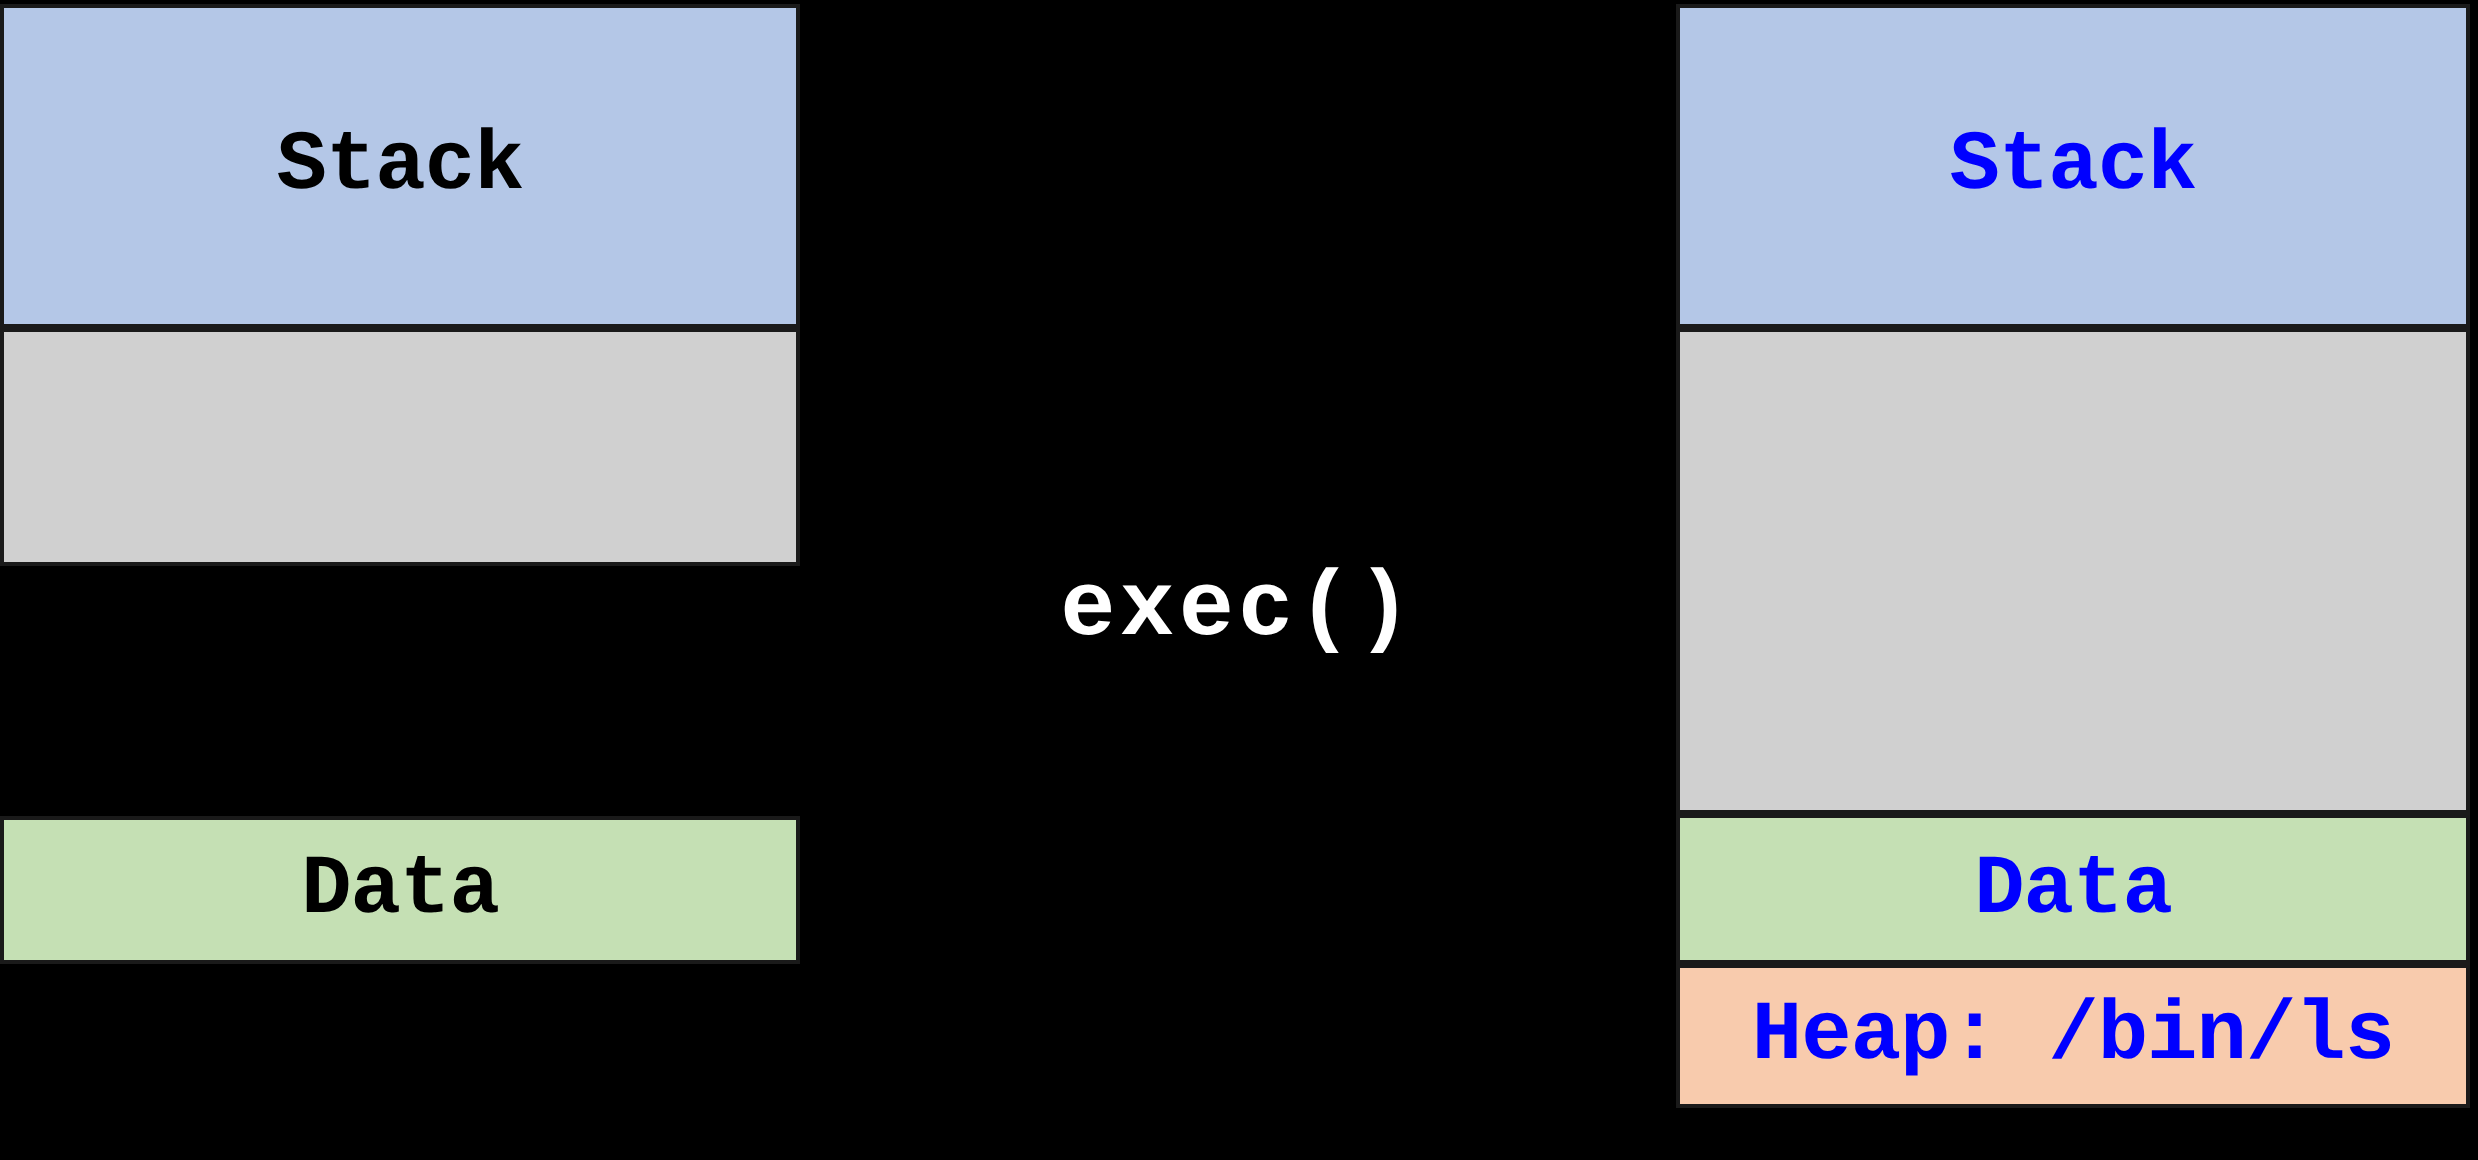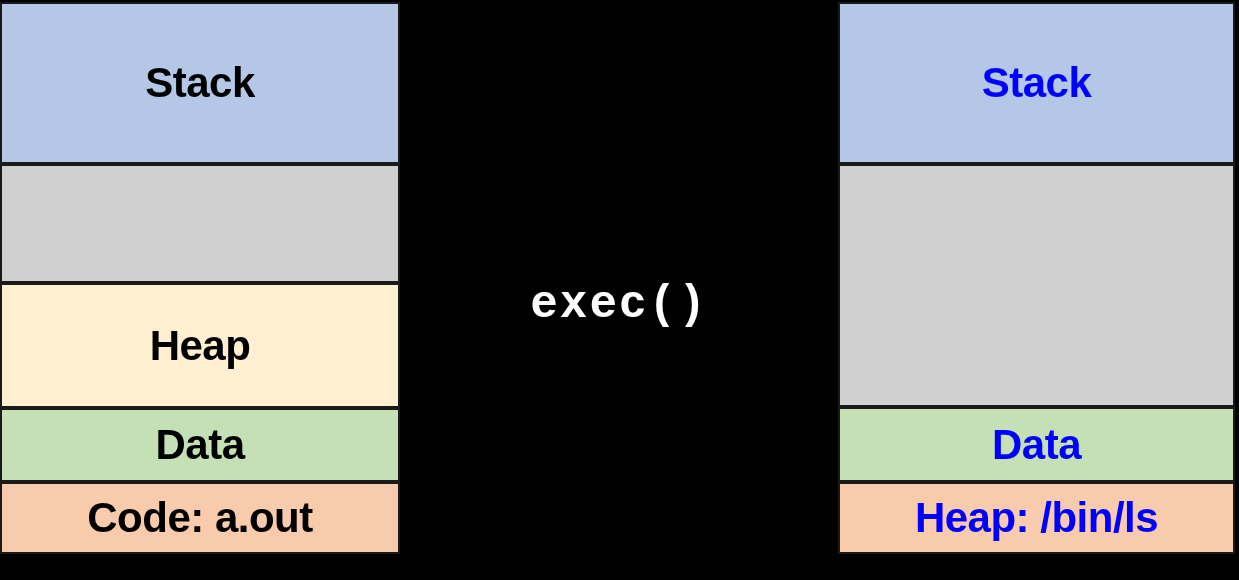--- a/index.html
+++ b/index.html
@@ -29,21 +29,21 @@
   .segment {
     position: absolute;
     box-sizing: border-box;
     border: 2px solid #1a1a1a;
     display: flex;
     align-items: center;
     justify-content: center;
     overflow: hidden;
   }
   .seg-label {
-    font-family: Liberation Sans, sans-serif;
+    font-family: Liberation Mono, monospace;
     font-weight: bold;
     font-size: 42px;
     line-height: 1;
     letter-spacing: -0.5px;
     white-space: nowrap;
   }
   .left .seg-label  { color: #000000; }
   .right .seg-label { color: #0000ff; }
 
   .center-label {
@@ -71,31 +71,25 @@
   <div class="column left" style="left:0px; top:0px; width:400px; height:580px;">
 
     <div class="segment" style="left:0px; top:2px; width:400px; height:162px; background:#b4c7e7;">
       <span class="seg-label">Stack</span>
     </div>
 
     <div class="segment" style="left:0px; top:164px; width:400px; height:119px; background:#d0d0d0;">
       <span class="seg-label"></span>
     </div>
 
-    <div class="segment" style="left:0px; top:283px; width:400px; height:125px; background:#fdefcf;">
-      <span class="seg-label">Heap</span>
-    </div>
 
     <div class="segment" style="left:0px; top:408px; width:400px; height:74px; background:#c5e0b4;">
       <span class="seg-label">Data</span>
     </div>
 
-    <div class="segment" style="left:0px; top:482px; width:400px; height:72px; background:#f8cbad;">
-      <span class="seg-label">Code: a.out</span>
-    </div>
   </div>
 
   <div class="center-label">exec()</div>
 
   <div class="column right" style="left:838px; top:0px; width:397px; height:580px;">
 
     <div class="segment" style="left:0px; top:2px; width:397px; height:162px; background:#b4c7e7;">
       <span class="seg-label">Stack</span>
     </div>
 

